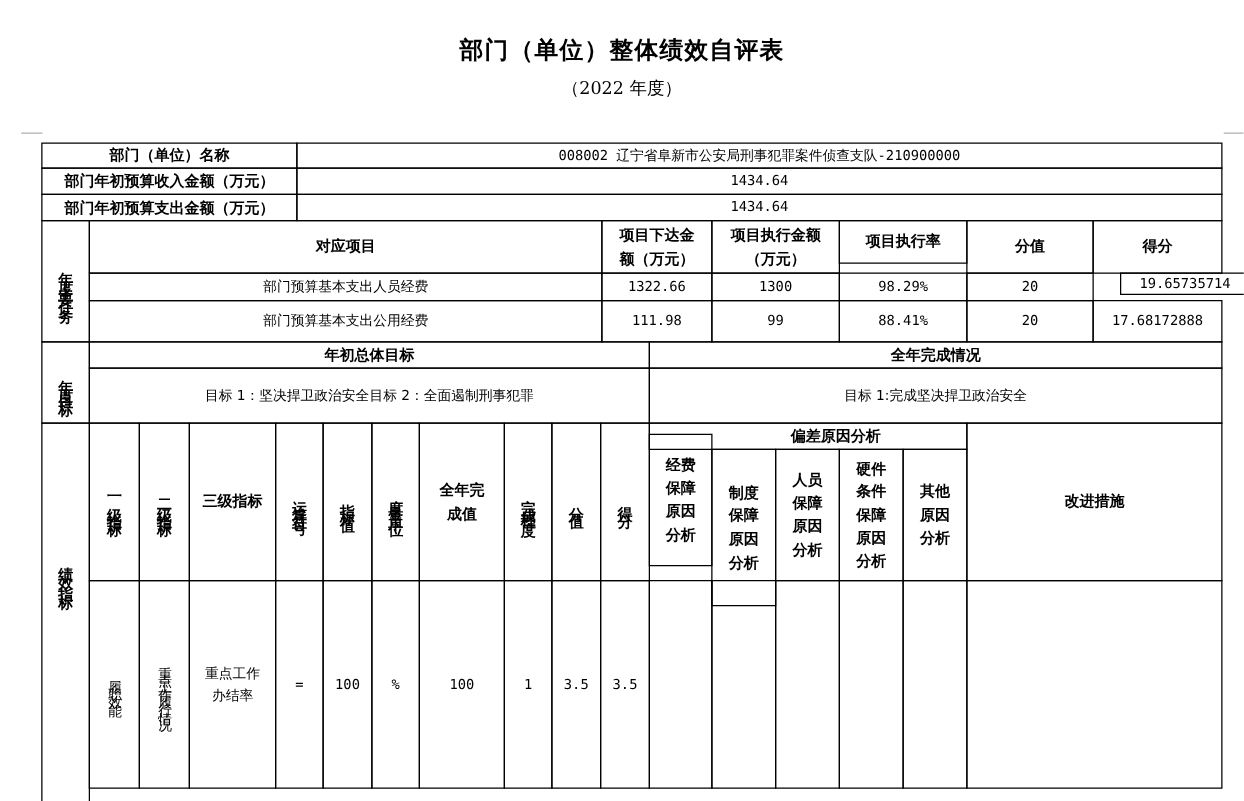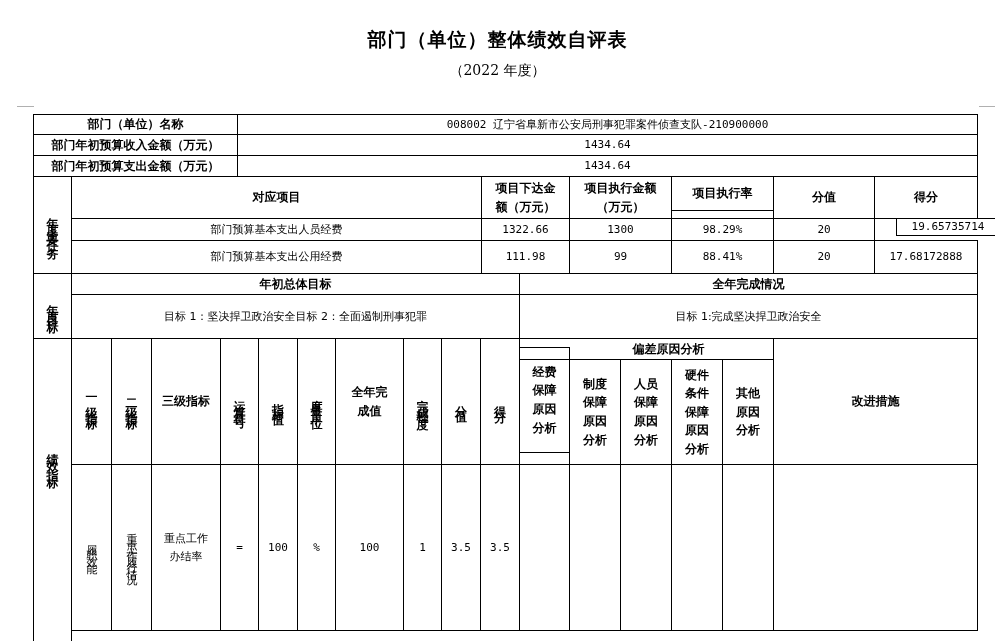--- a/index.html
+++ b/index.html
@@ -100,21 +100,21 @@
     </div>
   <div class="c b" style="left:442px;top:339px;width:40px;height:127px;">
       <span class="vert">分值</span>
     </div>
   <div class="c b" style="left:481px;top:339px;width:40px;height:127px;">
       <span class="vert">得分</span>
     </div>
 
   <div class="c b" style="left:520px;top:339px;width:255px;height:22px;padding-left:44px;">偏差原因分析</div>
   <div class="c b" style="left:520px;top:348px;width:51px;height:106px;padding:0 10px;">经费保障原因分析</div>
-  <div class="c b" style="left:570px;top:360px;width:52px;height:106px;padding:10px 10px;">制度保障原因分析</div>
+  <div class="c b" style="left:570px;top:360px;width:52px;height:126px;padding:10px 10px;">制度保障原因分析</div>
   <div class="c b" style="left:621px;top:360px;width:52px;height:106px;padding:0 10px;">人员保障原因分析</div>
   <div class="c b" style="left:672px;top:360px;width:52px;height:106px;padding:0 10px;">硬件条件保障原因分析</div>
   <div class="c b" style="left:723px;top:360px;width:52px;height:106px;padding:0 10px;">其他原因分析</div>
   <div class="c b" style="left:774px;top:339px;width:205px;height:127px;">改进措施</div>
 
   <div class="c" style="left:72px;top:465px;width:41px;height:167px;">
       <span class="vert">履职效能</span>
     </div>
   <div class="c" style="left:112px;top:465px;width:41px;height:167px;">
       <span class="vert">重点工作履行情况</span>

